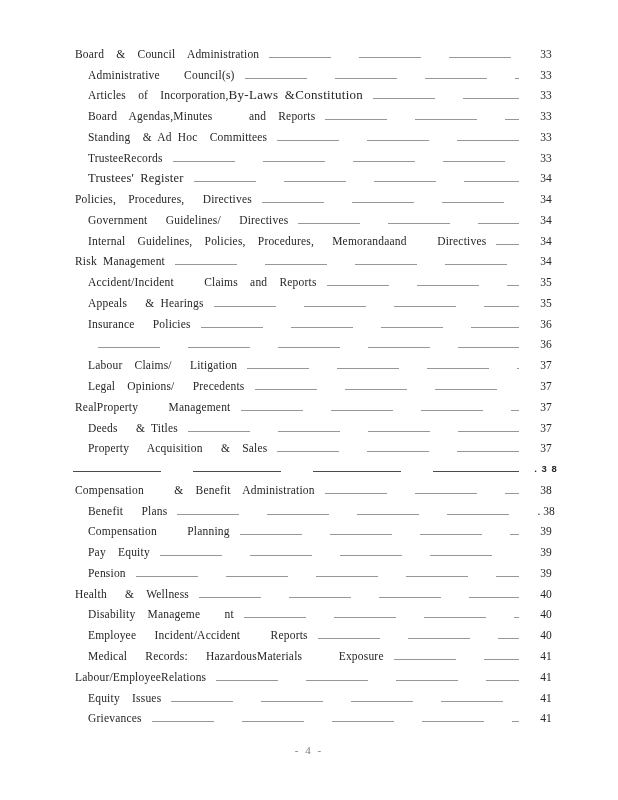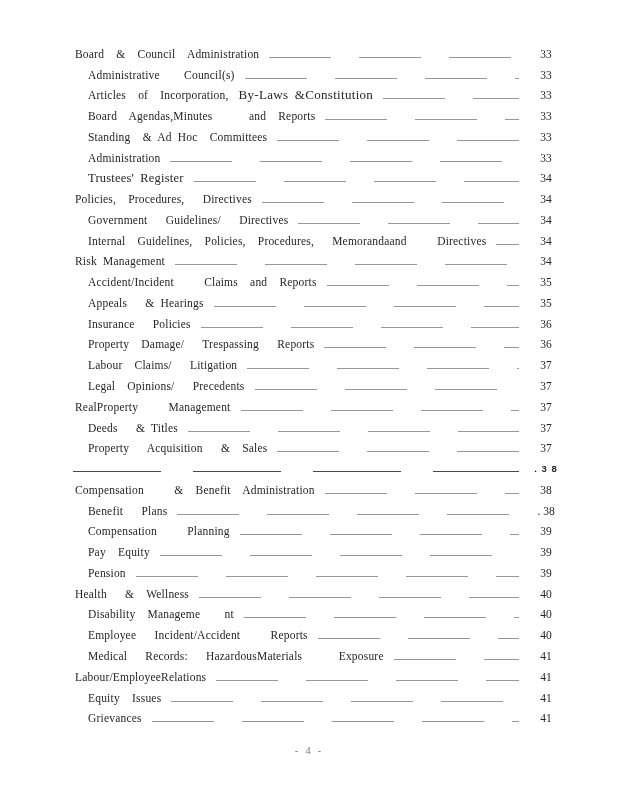--- a/index.html
+++ b/index.html
@@ -34,21 +34,21 @@
     padding-bottom: 2px;
     word-spacing: 3px;
     letter-spacing: 0.2px;
     flex: none;
   }
   .title.big {
     font-size: 13px;
     line-height: 14px;
     letter-spacing: 0.3px;
   }
-  .title.seg2 { margin-left: 10px; }
+  .title.seg2 { }
   .variant-big .title {
     font-size: 12.5px;
     line-height: 14px;
   }
   .leader {
     flex: 1 1 auto;
     height: 1px;
     margin: 0 12px 5px 10px;
     background-image: repeating-linear-gradient(90deg,
       #96969b 0px, #96969b 62px,
@@ -122,21 +122,21 @@
         <span class="title">Board  Agendas,Minutes      and  Reports</span>
         <span class="leader"></span>
         <span class="page">33</span>
       </div>
       <div class="row lvl2">
         <span class="title">Standing  &amp; Ad Hoc  Committees</span>
         <span class="leader"></span>
         <span class="page">33</span>
       </div>
       <div class="row lvl2">
-        <span class="title">Administration</span>
+        <span class="title">TrusteeRecords</span>
         <span class="leader"></span>
         <span class="page">33</span>
       </div>
       <div class="row lvl2 variant-big">
         <span class="title">Trustees' Register</span>
         <span class="leader"></span>
         <span class="page">34</span>
       </div>
       <div class="row lvl1">
         <span class="title">Policies,  Procedures,   Directives</span>
@@ -167,21 +167,20 @@
         <span class="title">Appeals   &amp; Hearings</span>
         <span class="leader"></span>
         <span class="page">35</span>
       </div>
       <div class="row lvl2">
         <span class="title">Insurance   Policies</span>
         <span class="leader"></span>
         <span class="page">36</span>
       </div>
       <div class="row lvl2">
-        <span class="title">Property  Damage/   Trespassing   Reports</span>
         <span class="leader"></span>
         <span class="page">36</span>
       </div>
       <div class="row lvl2">
         <span class="title">Labour  Claims/   Litigation</span>
         <span class="leader"></span>
         <span class="page">37</span>
       </div>
       <div class="row lvl2">
         <span class="title">Legal  Opinions/   Precedents</span>

